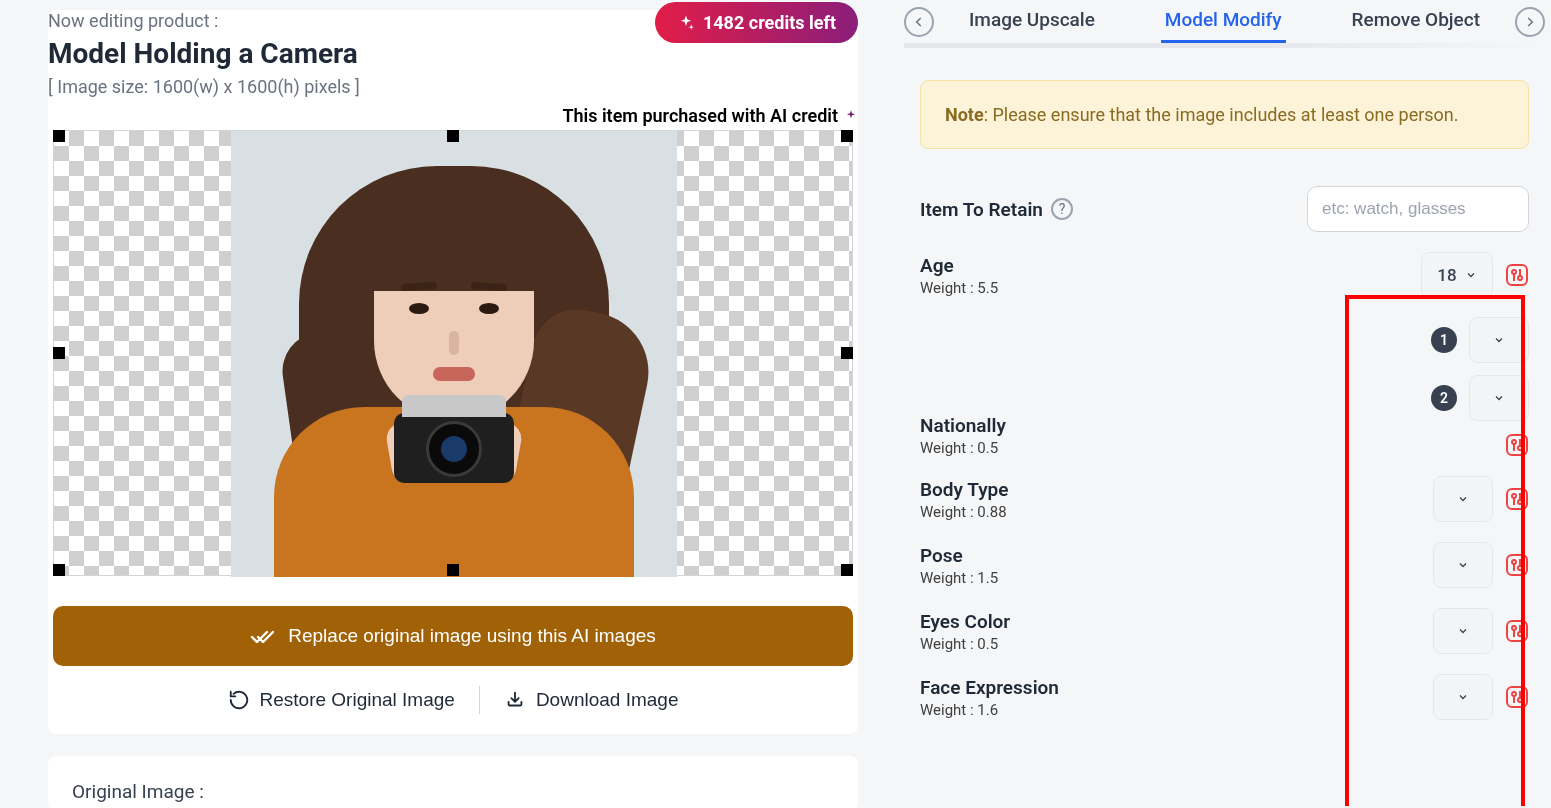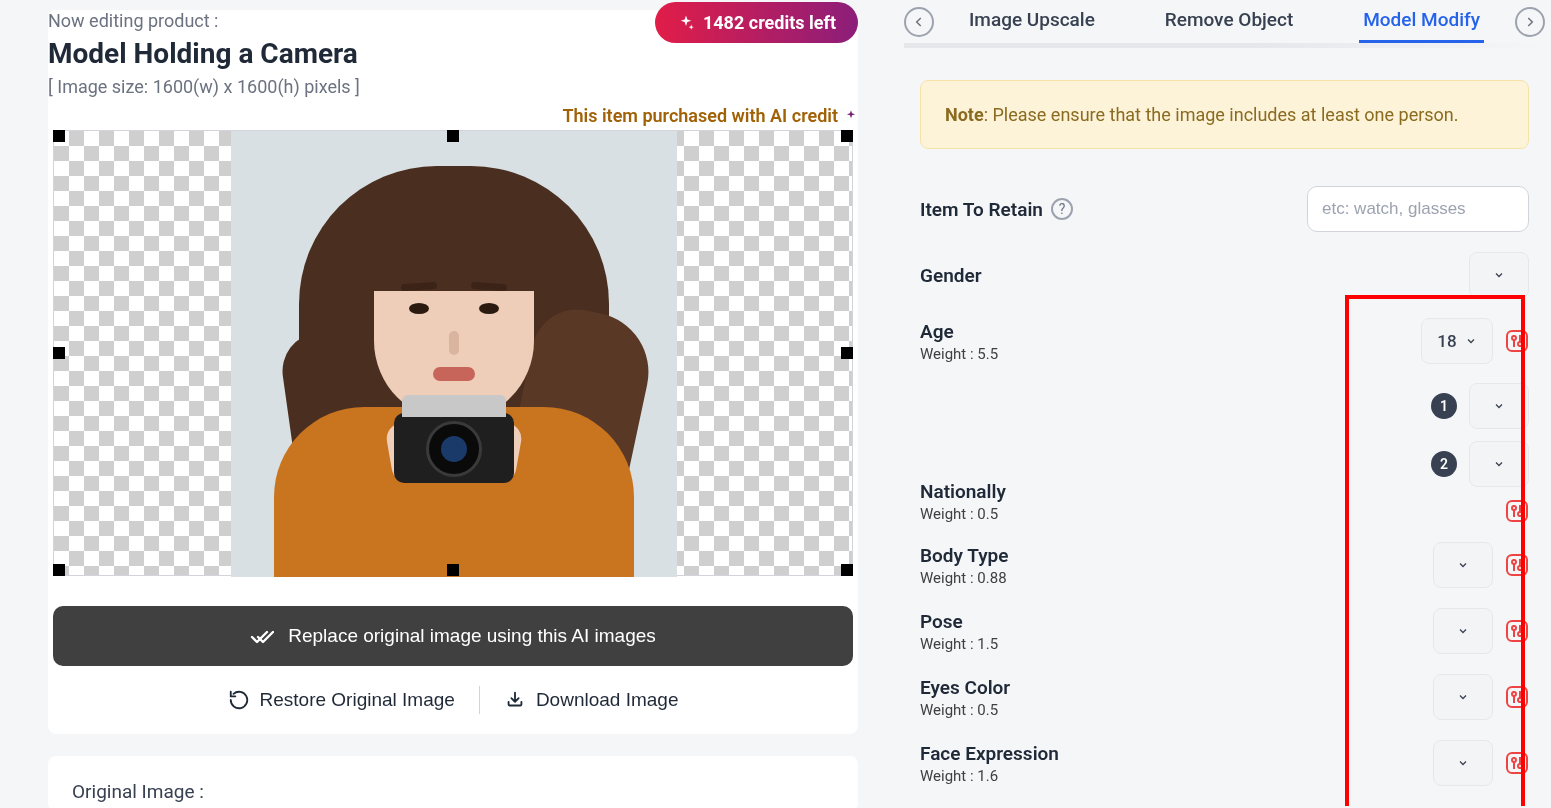--- a/index.html
+++ b/index.html
@@ -62,21 +62,21 @@
     font-weight: 700;
     font-size: 18px;
     padding: 10px 22px;
     border-radius: 28px;
     margin-top: -8px;
   }
   .credits-pill svg { width: 18px; height: 18px; fill: #fff; }
 
   .purchased-note {
     text-align: right;
-    color: #a16207;
+    color: #000000;
     font-weight: 600;
     font-size: 18px;
     margin-top: 8px;
     display: flex;
     justify-content: flex-end;
     align-items: center;
     gap: 6px;
   }
   .purchased-note svg { width: 14px; height: 14px; fill: #7a1f74; }
 
@@ -116,21 +116,21 @@
   .h-bm { bottom:-1px; left:50%; transform:translateX(-50%); }
   .h-br { bottom:-1px; right:-1px; }
 
   .replace-btn {
     display: flex;
     align-items: center;
     justify-content: center;
     gap: 14px;
     width: 800px;
     margin: 30px auto 0 auto;
-    background: #404040;
+    background: #a16207;
     color: #fff;
     font-size: 19px;
     font-weight: 500;
     padding: 18px 0;
     border-radius: 10px;
     border: none;
     cursor: pointer;
   }
   .replace-btn svg { width: 24px; height: 24px; stroke: #fff; }
 
@@ -537,22 +537,22 @@
 
 <div class="right-pane">
   <div class="tabs-row">
     <div class="nav-arrow">
       <svg viewBox="0 0 24 24">
           <polyline points="15 5 8 12 15 19"></polyline>
         </svg>
     </div>
     <div class="tabs">
       <div class="tab">Image Upscale</div>
+      <div class="tab active">Model Modify</div>
       <div class="tab">Remove Object</div>
-      <div class="tab active">Model Modify</div>
     </div>
     <div class="nav-arrow">
       <svg viewBox="0 0 24 24">
           <polyline points="9 5 16 12 9 19"></polyline>
         </svg>
     </div>
   </div>
   <div class="tab-underline-fade"></div>
 
   <div class="right-body">
@@ -565,32 +565,20 @@
       <div class="form-row">
         <div class="label-col" style="flex-direction:row; align-items:center;">
           <span class="field-label">Item To Retain</span>
           <span class="help-circle">?</span>
         </div>
         <div class="ctrl-col">
           <input class="retain-input" placeholder="etc: watch, glasses" style="">
         </div>
       </div>
 
-      <div class="form-row">
-        <div class="label-col">
-          <span class="field-label">Gender</span>
-        </div>
-        <div class="ctrl-col">
-          <div class="select-box small">
-            <svg class="chev" viewBox="0 0 24 24" fill="none" stroke="#374151" stroke-width="2.5">
-                <polyline points="6 9 12 15 18 9"></polyline>
-              </svg>
-          </div>
-        </div>
-      </div>
 
       <div class="form-row">
         <div class="label-col">
           <span class="field-label">Age</span>
           <span class="field-sub">Weight : 5.5</span>
         </div>
         <div class="ctrl-col">
           <div class="select-box med">
             <span class="val">18</span>
             <svg class="chev" viewBox="0 0 24 24" fill="none" stroke="#374151" stroke-width="2.5">

